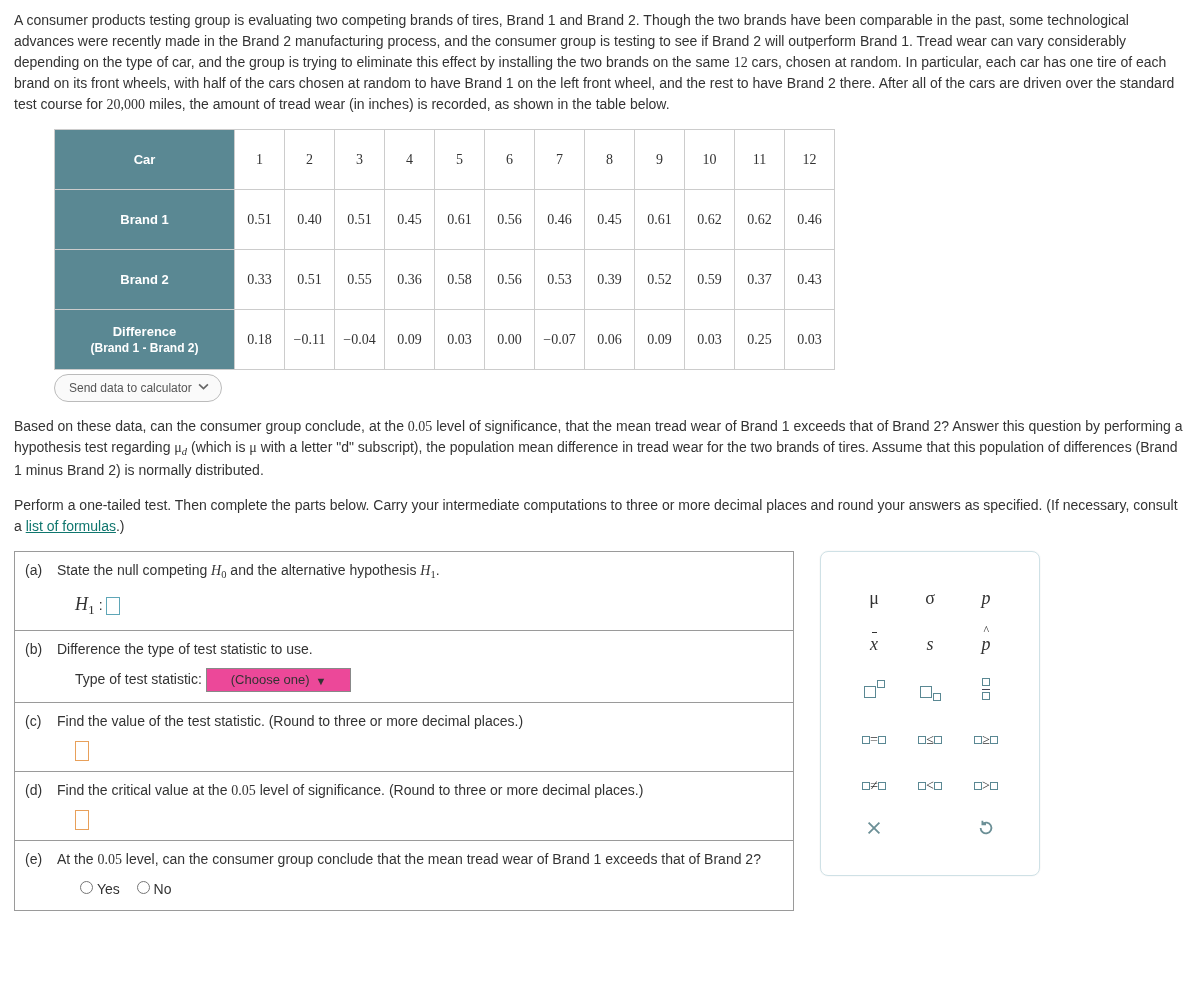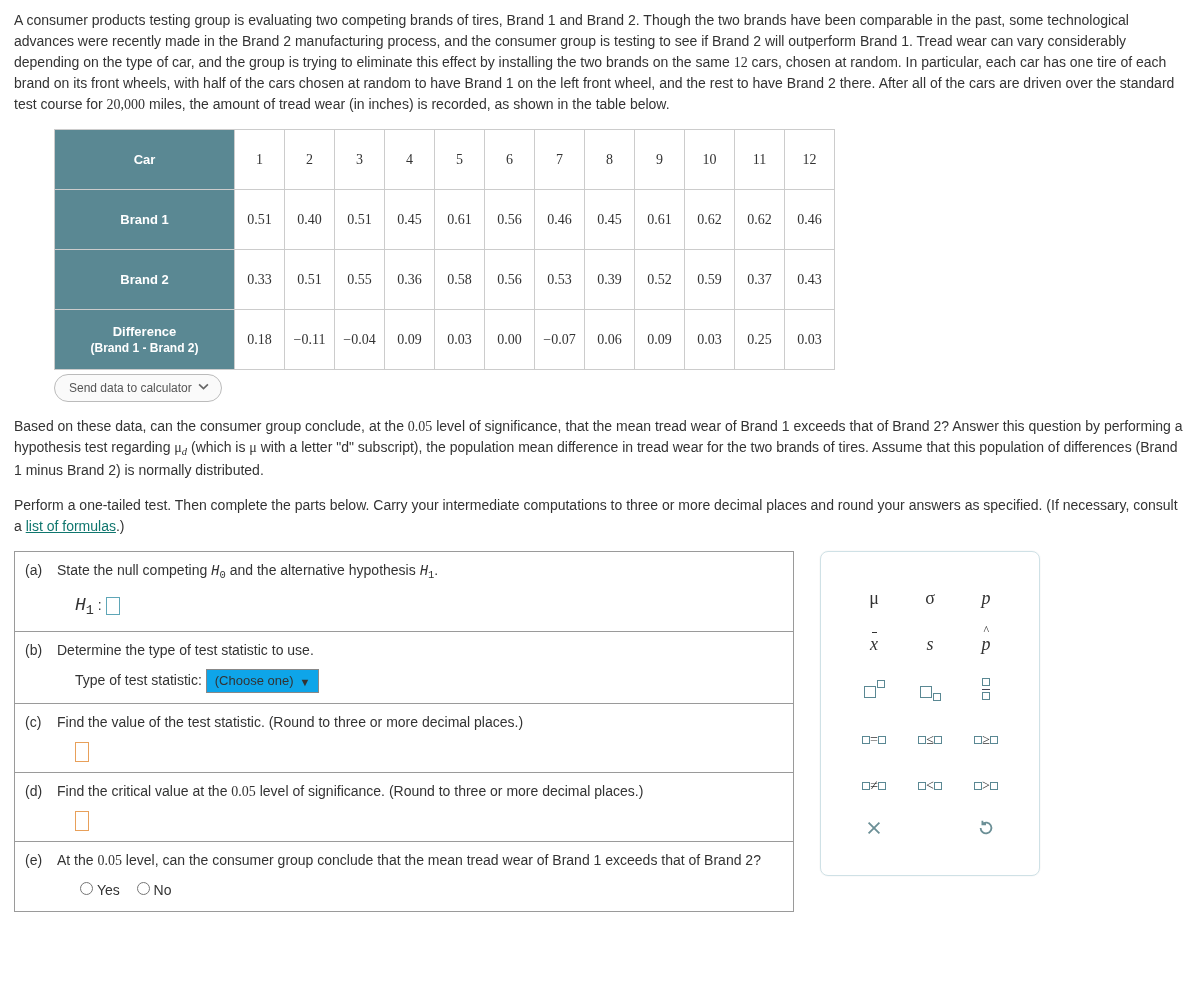--- a/index.html
+++ b/index.html
@@ -55,40 +55,40 @@
   a.link { color: #0f766e; text-decoration: underline; }
   .lower-wrap { display: flex; gap: 26px; align-items: flex-start; margin-top: 14px; }
   .questions {
     border: 1px solid #9a9a9a;
     width: 780px;
   }
   .qrow { border-top: 1px solid #9a9a9a; padding: 8px 10px 10px 10px; }
   .qrow:first-child { border-top: none; }
   .qlabel { display: flex; gap: 8px; }
   .qletter { min-width: 24px; }
-  .math { font-family: Liberation Mono, monospace; font-style: italic; }
+  .math { font-family: Liberation Serif, serif; font-style: italic; }
   .subscript { font-size: 0.75em; vertical-align: -0.3em; font-style: normal; }
   .indent { margin-left: 50px; margin-top: 8px; }
   .inputbox {
     display: inline-block;
     width: 14px;
     height: 18px;
     border: 1px solid #5fa6b7;
     vertical-align: middle;
     background: #fff;
   }
   .inputbox.orange { border-color: #e8a05a; width: 14px; height: 20px; }
   .select-fake {
     display: inline-flex;
     align-items: flex-end;
     gap: 6px;
     border: 1px solid #888;
-    padding: 1px 8px;
+    padding: 1px 24px;
     font-size: 13px;
-    background: #0ea5e9;
+    background: #ec4899;
     cursor: pointer;
   }
   .select-fake span.arrow { font-size: 11px; }
   input[type=radio] { margin-right: 4px; }
   .palette {
     border: 1px solid #cfe1e6;
     border-radius: 8px;
     padding: 16px 18px 12px 18px;
     background: #fff;
     box-shadow: 0 0 0 1px rgba(0,0,0,0.02);
@@ -224,21 +224,21 @@
           <span class="math" style="font-size:18px"><span>H</span><span class="subscript">1</span></span>
           <span> :</span>
           <span class="inputbox"></span>
         </div>
       </div>
     </div>
 
     <div class="qrow">
       <div class="qlabel">
         <span class="qletter">(b)</span>
-        <span>Determine the type of test statistic to use.</span>
+        <span>Difference the type of test statistic to use.</span>
       </div>
       <div class="indent">
         <span>Type of test statistic:</span>
         <span class="select-fake">
           <span>(Choose one)</span>
           <span class="arrow">▼</span>
         </span>
       </div>
     </div>
 

